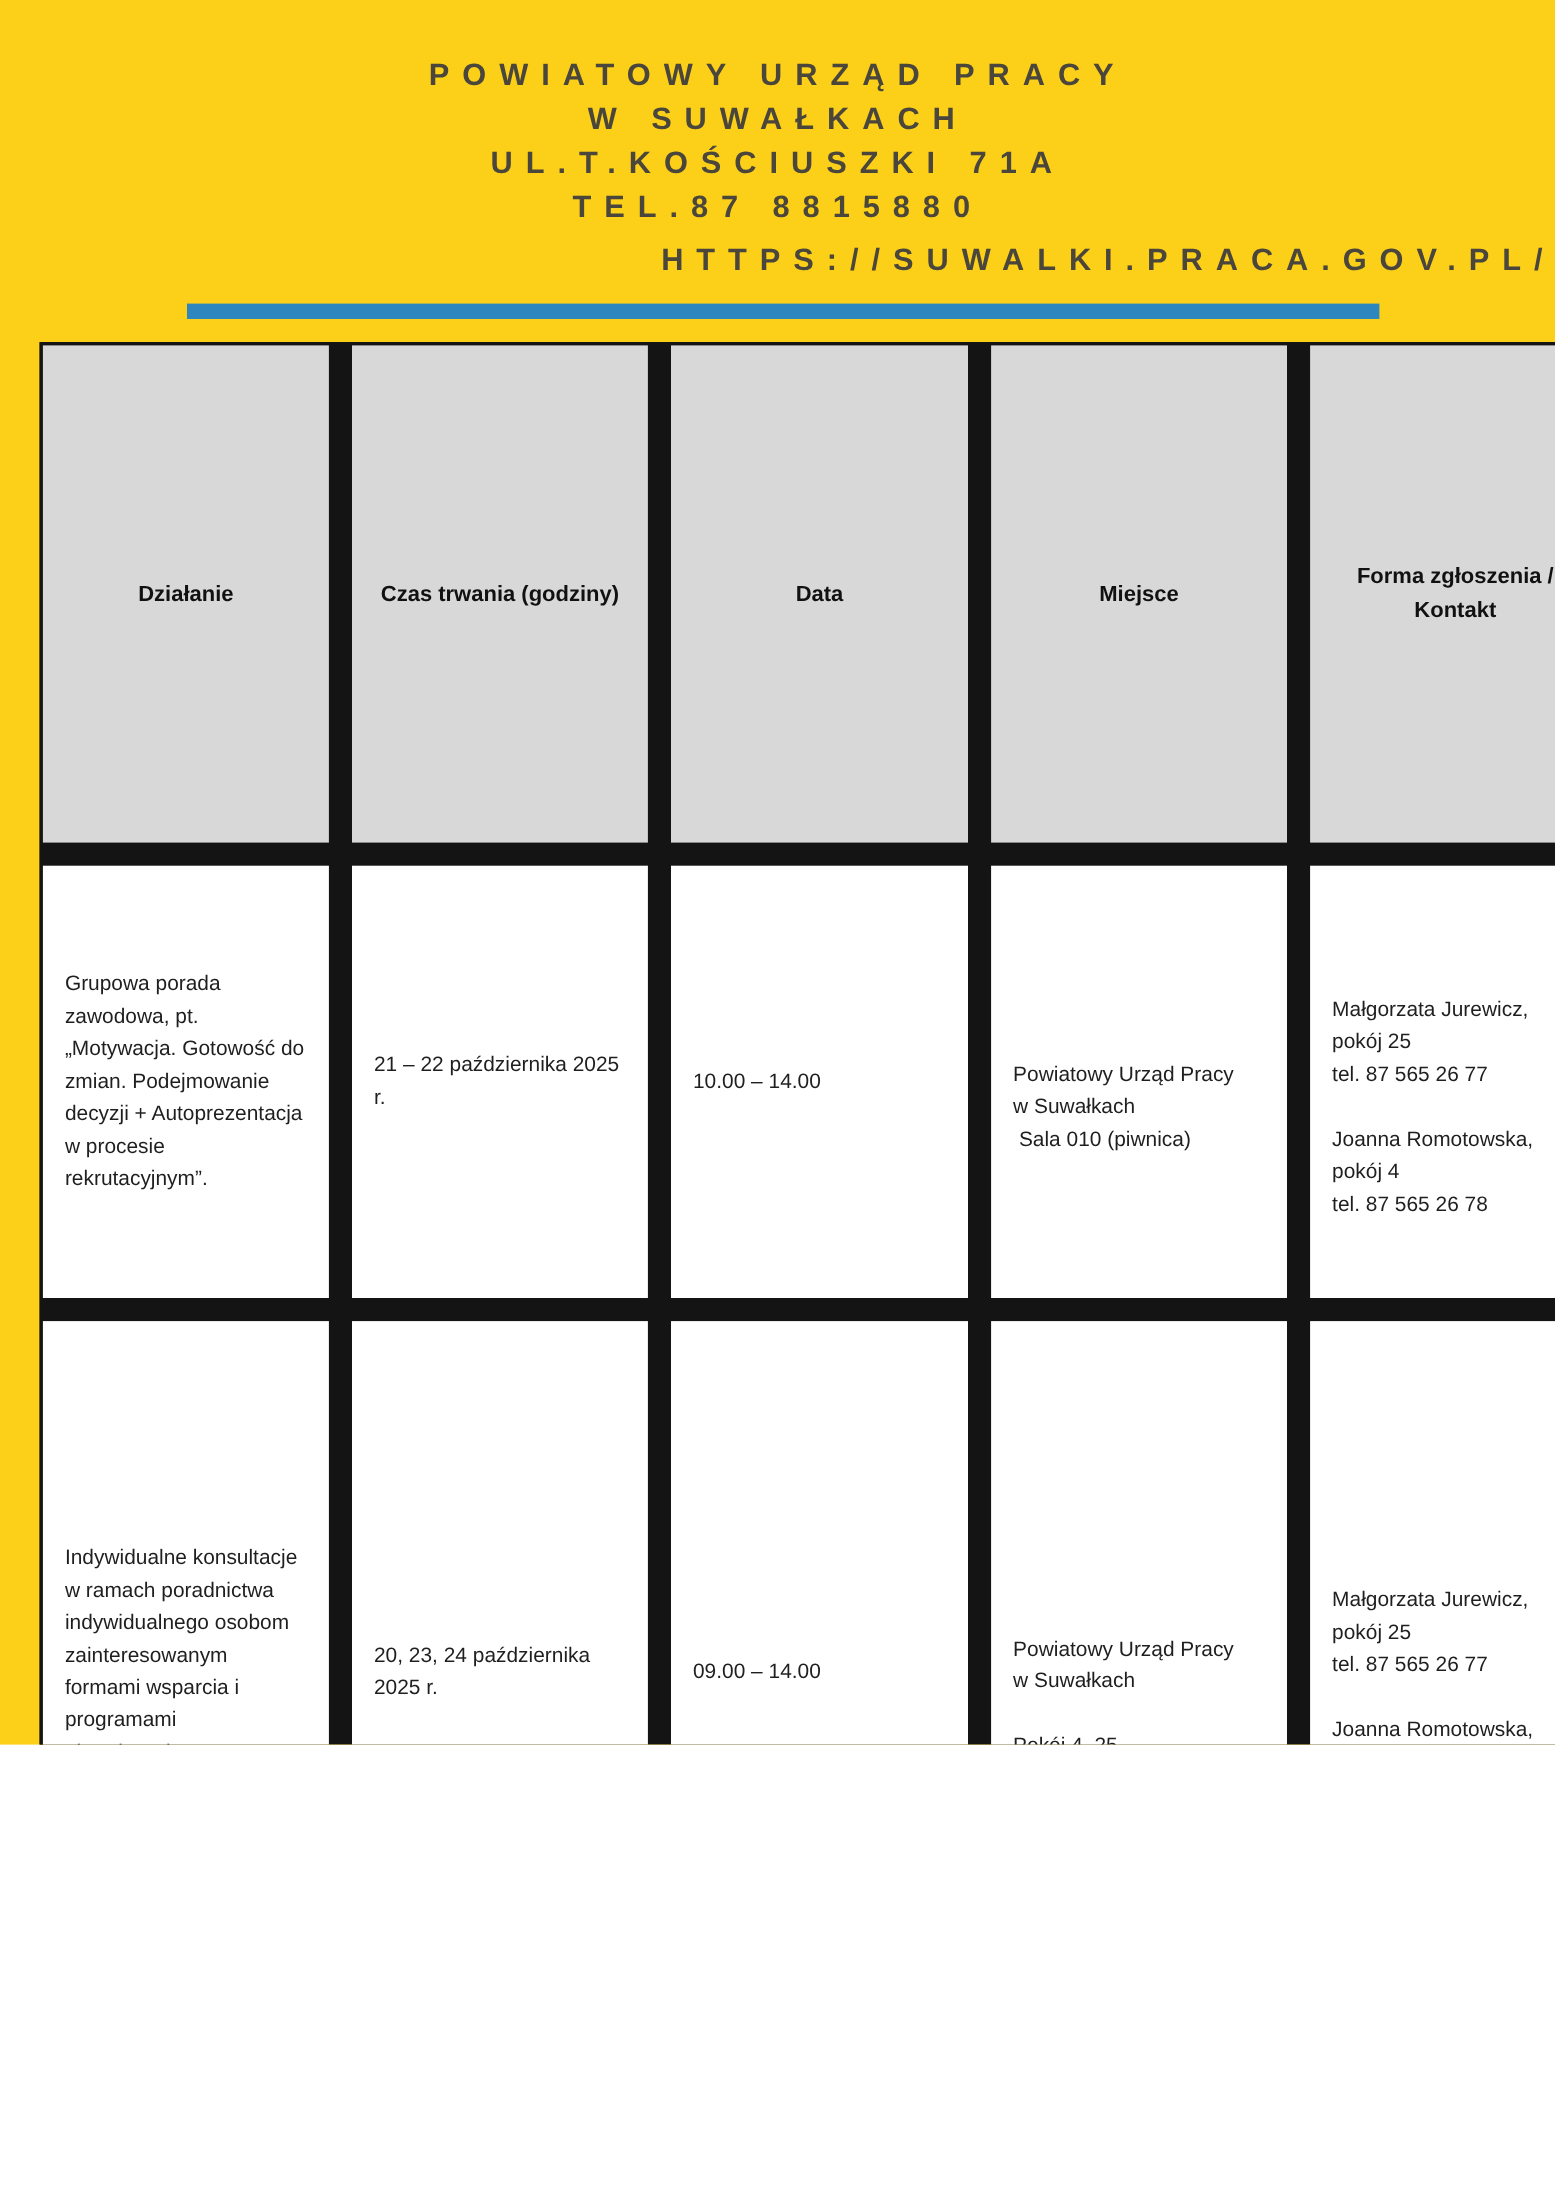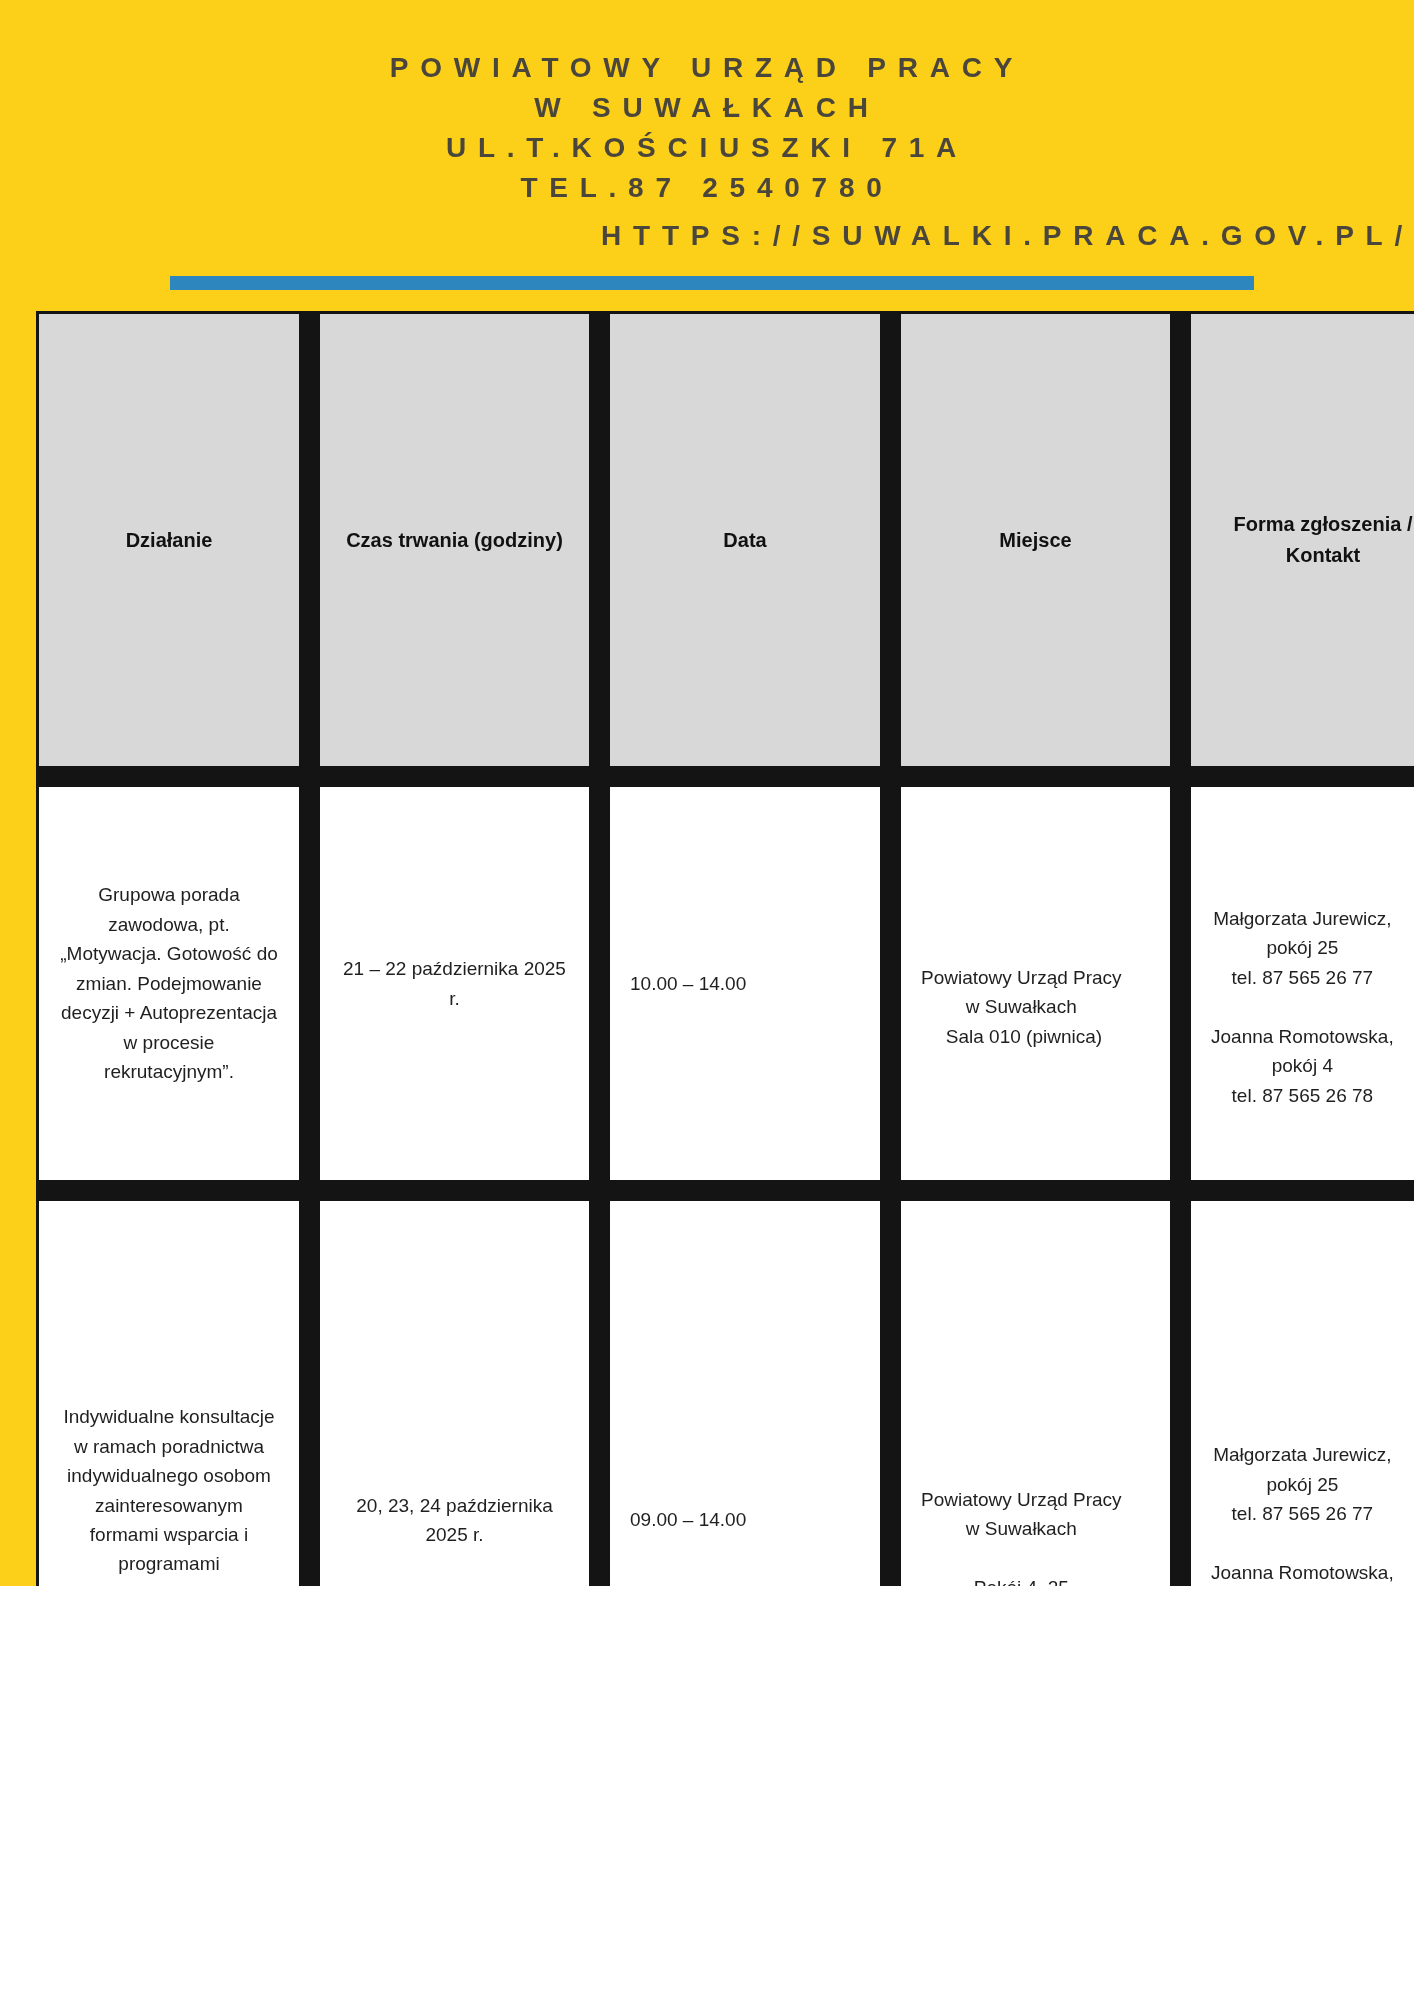--- a/index.html
+++ b/index.html
@@ -60,21 +60,20 @@
     border: 3px solid var(--table-border);
   }
   .cell {
     background: #ffffff;
     display: flex;
     align-items: center;
     padding: 0 20px;
     font-size: 19px;
     line-height: 1.55;
     color: var(--body-text);
-    text-align: center;
   }
   .cell.head {
     background: var(--table-header-bg);
     justify-content: center;
     text-align: center;
     font-weight: bold;
     font-size: 20px;
     color: #111;
     white-space: pre-line;
   }
@@ -83,21 +82,21 @@
 </style>
 </head>
 <body>
 
 <div class="page">
 
   <div class="org-header">
     <div class="org-line">POWIATOWY URZĄD PRACY</div>
     <div class="org-line">W SUWAŁKACH</div>
     <div class="org-line">UL.T.KOŚCIUSZKI 71A</div>
-    <div class="org-line">TEL.87 2540780</div>
+    <div class="org-line">TEL.87 8815880</div>
     <div class="org-line org-url">HTTPS://SUWALKI.PRACA.GOV.PL/</div>
   </div>
 
   <div class="divider"></div>
 
   <div class="schedule-table">
 
     <div class="cell head">Działanie</div>
     <div class="cell head">Czas trwania (godziny)</div>
     <div class="cell head">Data</div>

